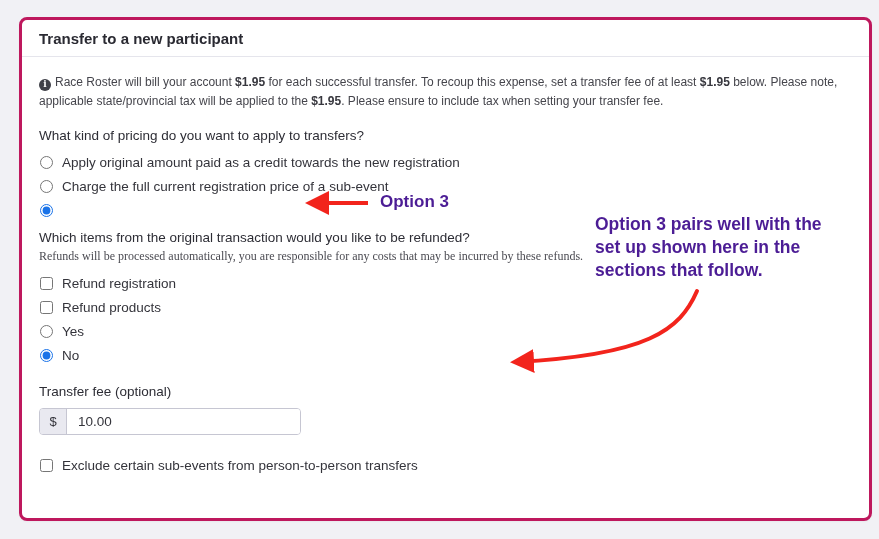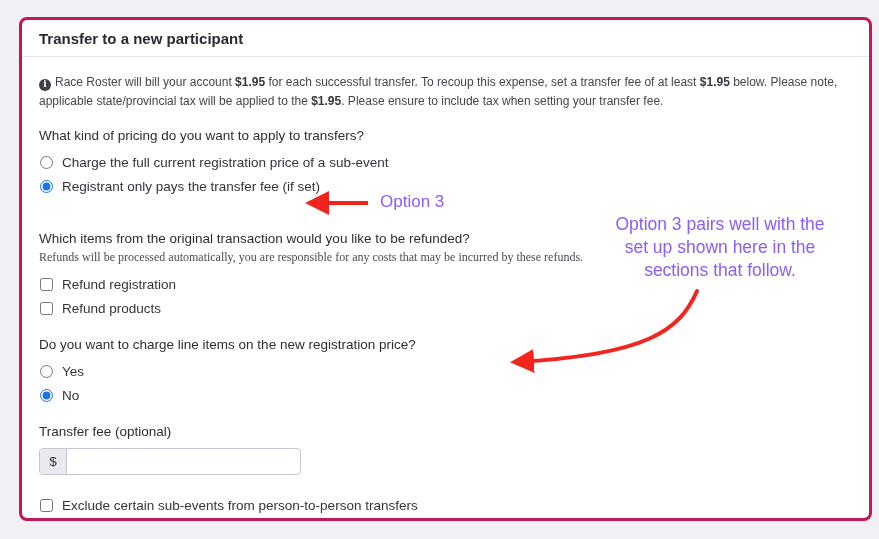--- a/index.html
+++ b/index.html
@@ -88,23 +88,22 @@
   .gap-after-fee { height: 18px; }
 
   
   .overlay {
     position: absolute; left: 0; top: 0;
     width: 879px; height: 539px;
     pointer-events: none;
   }
   .anno-text {
     position: absolute;
-    color: #8b5cf6;
-    font-weight: 400;
-    text-align: center;
+    color: #4c1d95;
+    font-weight: 700;
   }
   .anno-option3 {
     left: 380px; top: 192px;
     font-size: 17px;
   }
   .anno-note {
     left: 595px; top: 213px;
     font-size: 17.5px; line-height: 23px;
     width: 250px;
   }
@@ -119,54 +118,57 @@
   </div>
 
   <div class="card-body">
 
     <p class="info-note"><i class="info-icon">i</i><span>Race Roster will bill your account </span><b>$1.95</b><span> for each successful transfer. To recoup this expense, set a transfer fee of at least </span><b>$1.95</b><span> below. Please note, applicable state/provincial tax will be applied to the </span><b>$1.95</b><span>. Please ensure to include tax when setting your transfer fee.</span></p>
 
     <div class="section-q">What kind of pricing do you want to apply to transfers?</div>
 
     <label class="choice-row">
       <input type="radio" name="pricing" style="">
+      <span>Apply original amount paid as a credit towards the new registration</span>
+    </label>
+    <label class="choice-row">
+      <input type="radio" name="pricing" style="">
       <span>Charge the full current registration price of a sub-event</span>
     </label>
     <label class="choice-row">
       <input type="radio" name="pricing" checked="" style="">
-      <span>Registrant only pays the transfer fee (if set)</span>
     </label>
 
-    <div class="section-q" style="margin-top:33px">Which items from the original transaction would you like to be refunded?</div>
+    <div class="section-q" style="margin-top:8px">Which items from the original transaction would you like to be refunded?</div>
     <div class="section-note">Refunds will be processed automatically, you are responsible for any costs that may be incurred by these refunds.</div>
 
     <label class="choice-row">
       <input type="checkbox" style="">
       <span>Refund registration</span>
     </label>
     <label class="choice-row">
       <input type="checkbox" style="">
       <span>Refund products</span>
     </label>
 
-    <div class="section-q">Do you want to charge line items on the new registration price?</div>
 
     <label class="choice-row">
       <input type="radio" name="lineitems" style="">
       <span>Yes</span>
     </label>
     <label class="choice-row">
       <input type="radio" name="lineitems" checked="" style="">
       <span>No</span>
     </label>
 
     <div class="section-q">Transfer fee (optional)</div>
 
     <div class="fee-group">
       <span class="fee-addon">$</span>
+      <input class="fee-input" type="text" value="10.00" style="">
     </div>
 
     <div class="gap-after-fee"></div>
 
     <label class="choice-row">
       <input type="checkbox" style="">
       <span>Exclude certain sub-events from person-to-person transfers</span>
     </label>
 
   </div>

